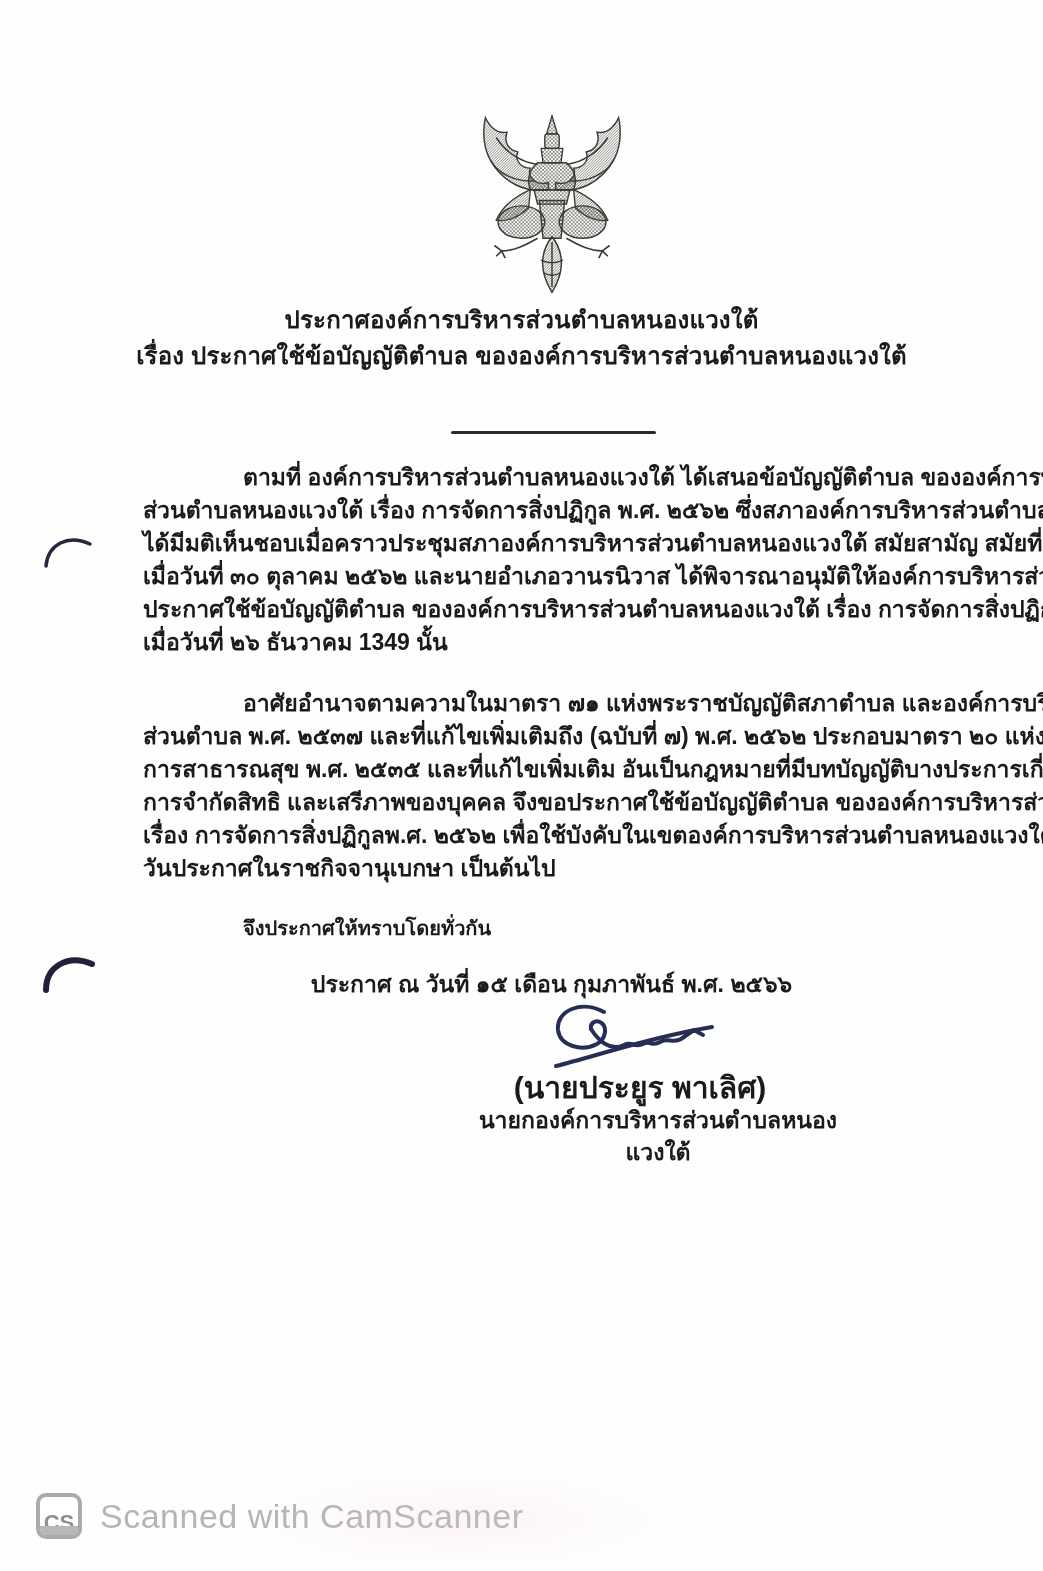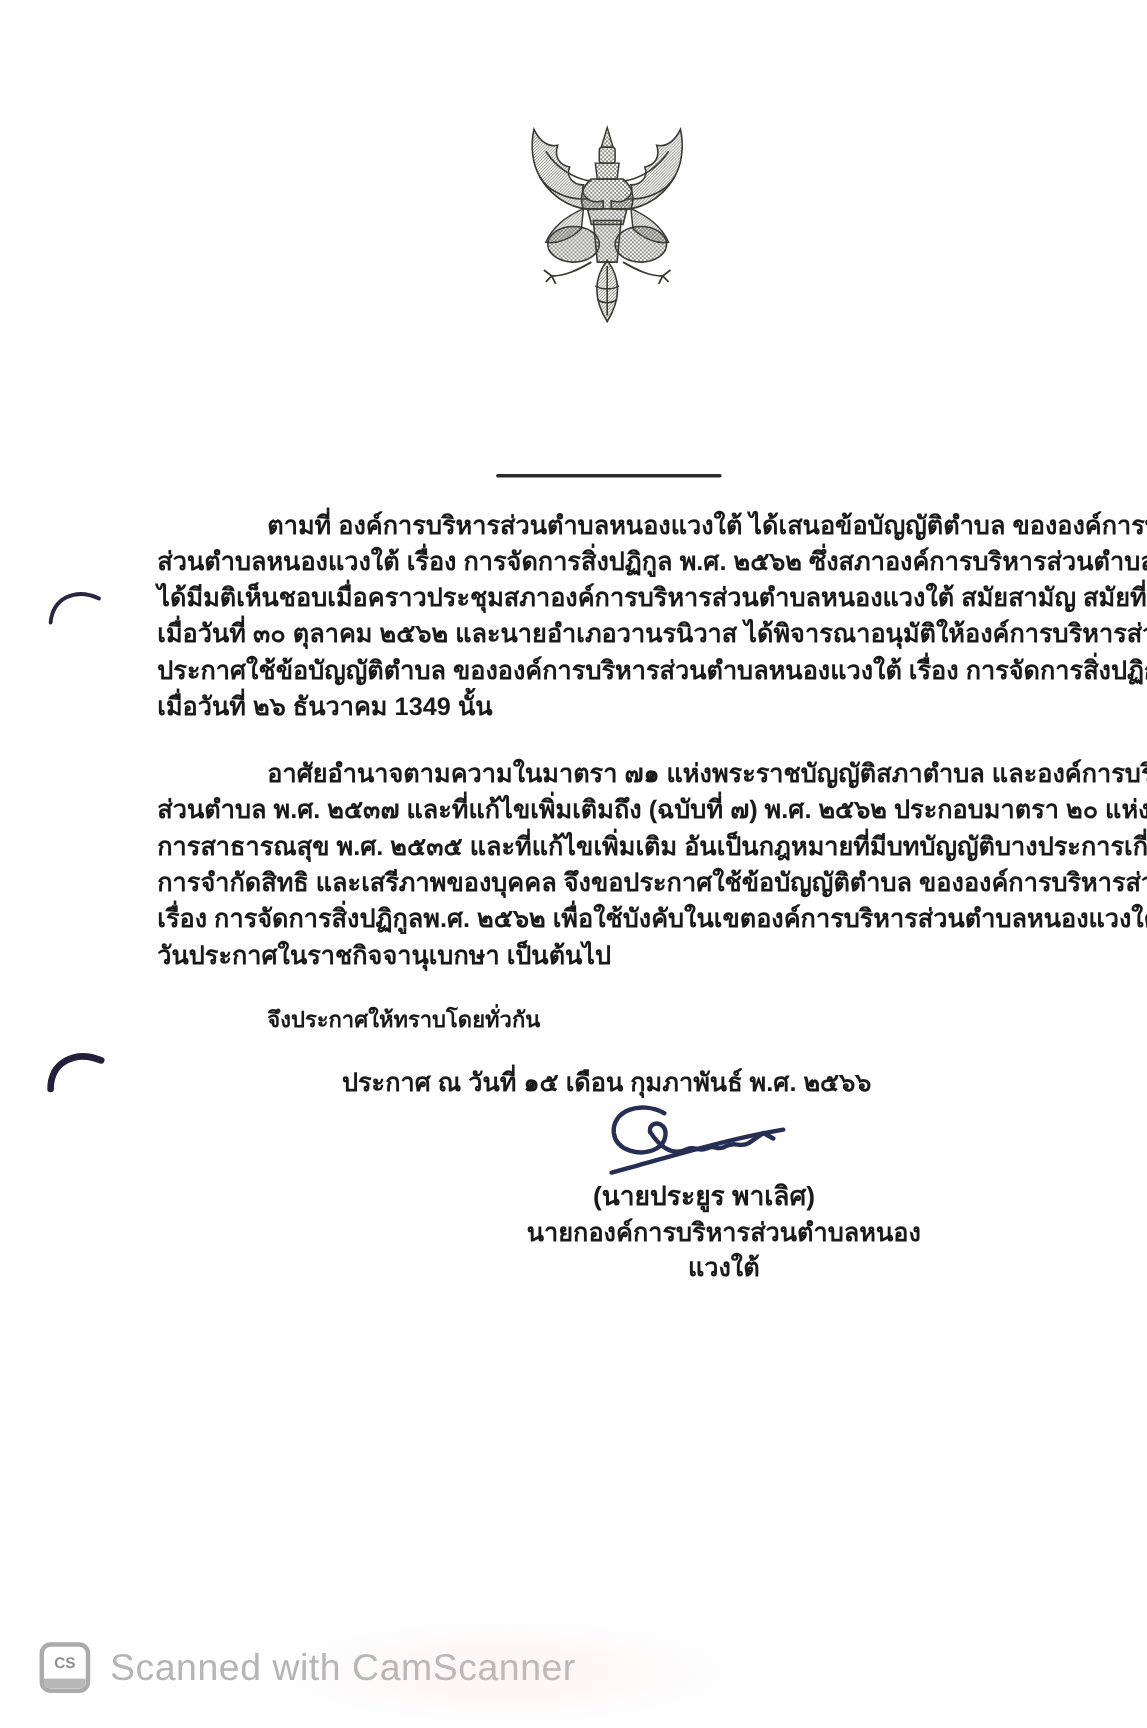--- a/index.html
+++ b/index.html
@@ -39,37 +39,37 @@
   .closing{
     position:absolute;top:912px;left:243px;
     font-size:20px;font-weight:600;line-height:33px;
   }
   .dateline{
     position:absolute;top:968px;left:0;width:1103px;
     text-align:center;font-size:23px;font-weight:600;line-height:33px;
   }
   .signature-block{position:absolute;top:1002px;left:435px;width:410px;text-align:center;}
   .signature-svg{display:block;margin:0 auto;width:250px;height:72px;}
-  .sig-name{font-size:24px;font-weight:600;line-height:32px;margin-top:-2px;}
+  .sig-name{font-size:30px;font-weight:600;line-height:32px;margin-top:-2px;}
   .sig-title{font-size:23px;font-weight:600;line-height:32px;margin-left:36px;}
   .arc{position:absolute;left:38px;width:70px;height:50px;}
   .arc1{top:528px;}
   .arc2{top:950px;}
   .footer{
     position:absolute;top:1488px;left:36px;height:56px;
     display:flex;align-items:center;gap:18px;
   }
   .cs-badge{
     position:relative;width:46px;height:46px;box-sizing:border-box;
     border:4px solid #ababab;border-radius:10px;
     display:flex;align-items:flex-start;justify-content:center;
     overflow:hidden;background:#fff;
   }
   .cs-badge .cs-text{
-    font-size:14px;font-weight:700;color:#8f8f8f;line-height:28px;letter-spacing:0;
+    font-size:22px;font-weight:700;color:#8f8f8f;line-height:28px;letter-spacing:0;margin-top:12px;
   }
   .cs-badge .cs-bar{
     position:absolute;left:0;right:0;bottom:0;height:9px;background:#b8b8b8;
   }
   .footer-text{
     font-size:34px;color:#b5b5b5;font-weight:400;letter-spacing:.5px;
   }
 </style>
 </head>
 <body>
@@ -125,20 +125,22 @@
 
     <g stroke="#3a3a34" stroke-width="1.6" fill="url(#hatch)">
       <path d="M100 140 C88 156 84 176 100 202 C116 176 112 156 100 140 Z"></path>
       <path d="M100 146 L100 196" fill="none"></path>
       <path d="M88 166 C94 170 106 170 112 166" fill="none"></path>
       <path d="M90 180 C96 184 104 184 110 180" fill="none"></path>
     </g>
   </svg>
 
   <div class="title-block">
+    <div>ประกาศองค์การบริหารส่วนตำบลหนองแวงใต้</div>
+    <div>เรื่อง  ประกาศใช้ข้อบัญญัติตำบล ขององค์การบริหารส่วนตำบลหนองแวงใต้</div>
   </div>
 
   <div class="divider"></div>
 
   <div class="para p1">
     <div class="line indent">ตามที่ องค์การบริหารส่วนตำบลหนองแวงใต้ ได้เสนอข้อบัญญัติตำบล ขององค์การบริหาร</div>
     <div class="line">ส่วนตำบลหนองแวงใต้ เรื่อง การจัดการสิ่งปฏิกูล พ.ศ. ๒๕๖๒ ซึ่งสภาองค์การบริหารส่วนตำบลหนองแวงใต้</div>
     <div class="line">ได้มีมติเห็นชอบเมื่อคราวประชุมสภาองค์การบริหารส่วนตำบลหนองแวงใต้ สมัยสามัญ สมัยที่ ๓ ครั้งที่ ๒</div>
     <div class="line">เมื่อวันที่ ๓๐ ตุลาคม ๒๕๖๒ และนายอำเภอวานรนิวาส ได้พิจารณาอนุมัติให้องค์การบริหารส่วนตำบลหนองแวงใต้</div>
     <div class="line">ประกาศใช้ข้อบัญญัติตำบล ขององค์การบริหารส่วนตำบลหนองแวงใต้ เรื่อง การจัดการสิ่งปฏิกูล พ.ศ. ๒๕๖๒</div>

